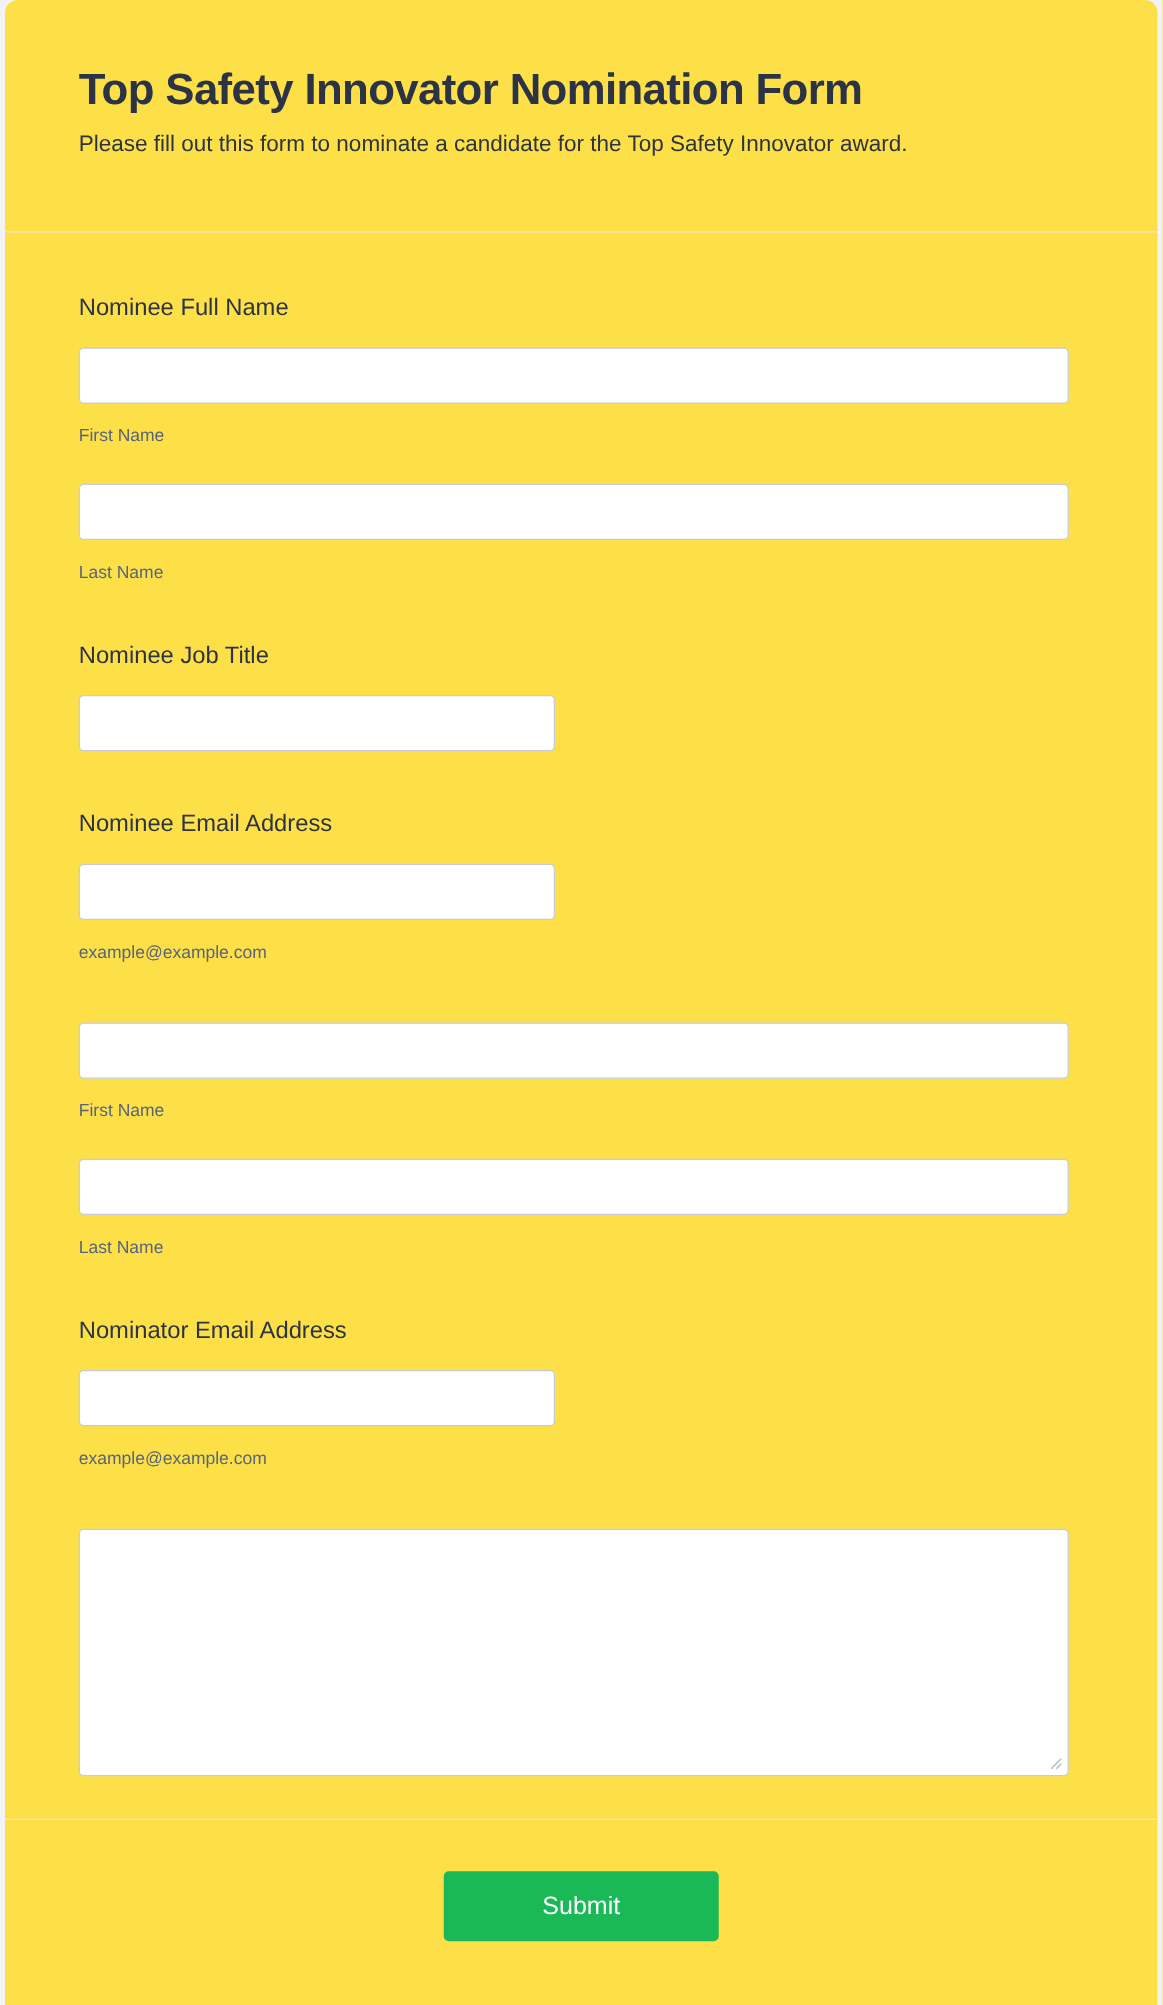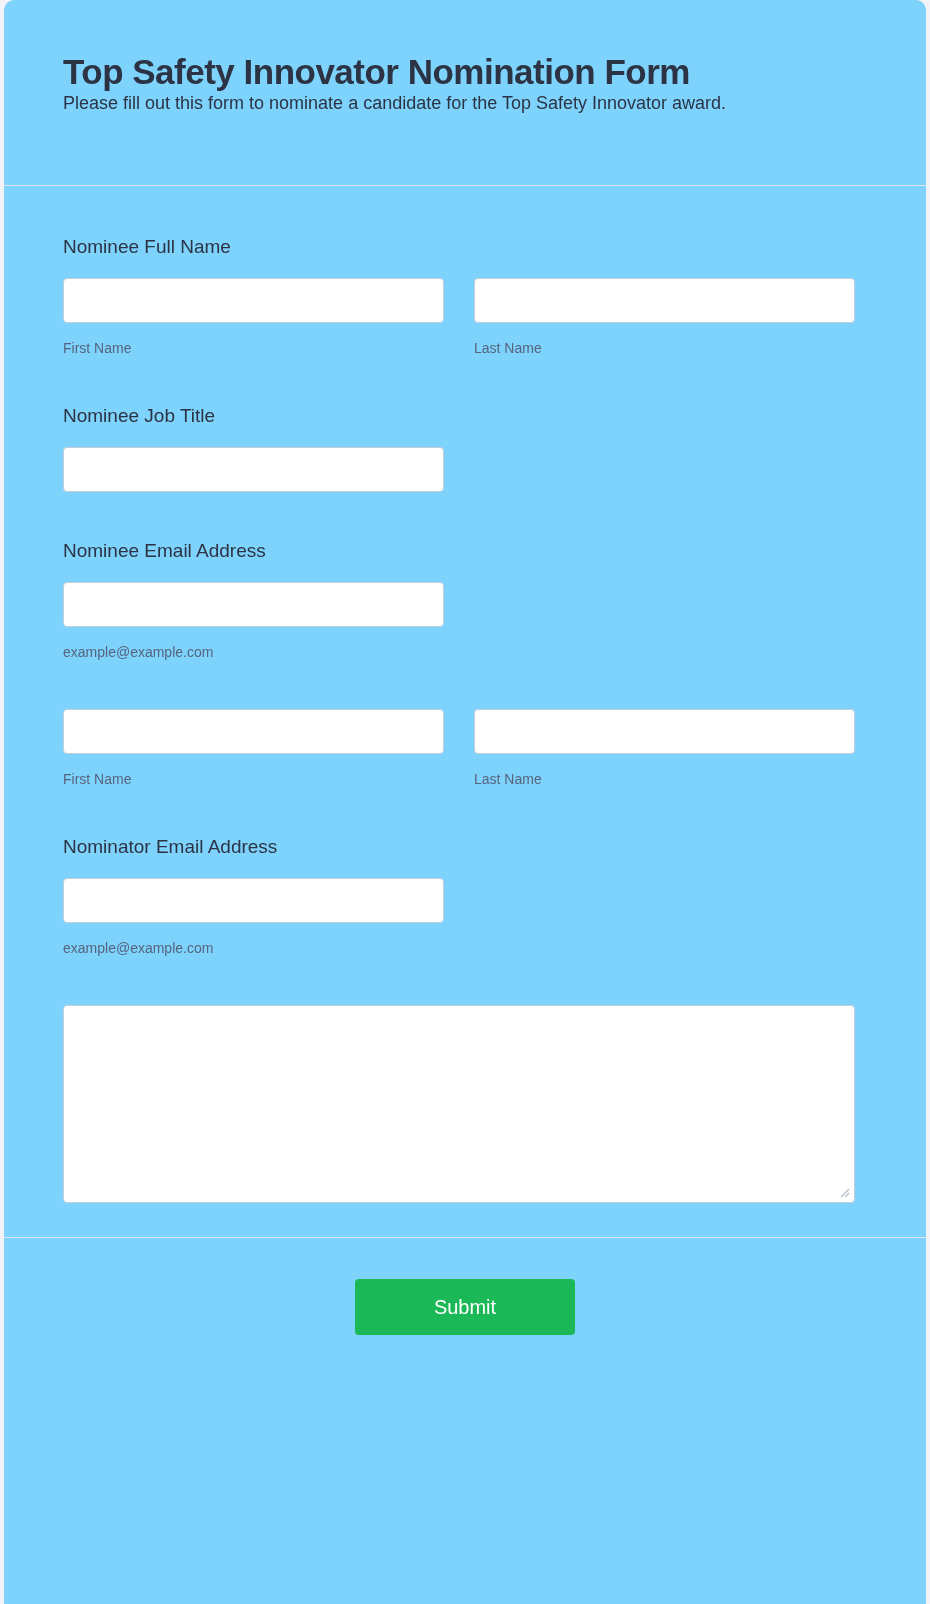--- a/index.html
+++ b/index.html
@@ -3,40 +3,41 @@
 <meta charset="utf-8">
 <style>
   * { box-sizing: border-box; margin: 0; padding: 0; }
   html, body { width: 930px; height: 1604px; }
   body {
     background: #f3f3f7;
     font-family: "Liberation Sans", "DejaVu Sans", sans-serif;
     color: #2c3345;
   }
   .card {
-    background: #7dd3fc;
+    background: #fde047;
     margin: 0 4px;
     min-height: 1604px;
     border-radius: 10px 10px 0 0;
     overflow: hidden;
   }
   
   .form-header {
     padding: 52px 59px 0 59px;
     border-bottom: 1px solid #e3e4ee;
     height: 186px;
   }
   .form-title {
     font-size: 35px;
     font-weight: 700;
     line-height: 40px;
     color: #2c3345;
     letter-spacing: -0.5px;
   }
   .form-subtitle {
+    margin-top: 12px;
     font-size: 18px;
     line-height: 22px;
     font-weight: 400;
     color: #2c3345;
   }
   
   .form-body {
     padding: 50px 59px 34px 59px;
     border-bottom: 1px solid #e3e4ee;
   }
@@ -47,20 +48,21 @@
     font-size: 19px;
     line-height: 22px;
     font-weight: 500;
     color: #2c3345;
     margin-bottom: 20px;
   }
   .row {
     display: flex;
     gap: 30px;
     width: 792px;
+    flex-direction: column;
   }
   .col { flex: 1 1 0; }
   .text-input {
     width: 381px;
     height: 45px;
     border: 1px solid #c6ccda;
     border-radius: 4px;
     background: #ffffff;
     font-family: "Liberation Sans", sans-serif;
     font-size: 18px;

